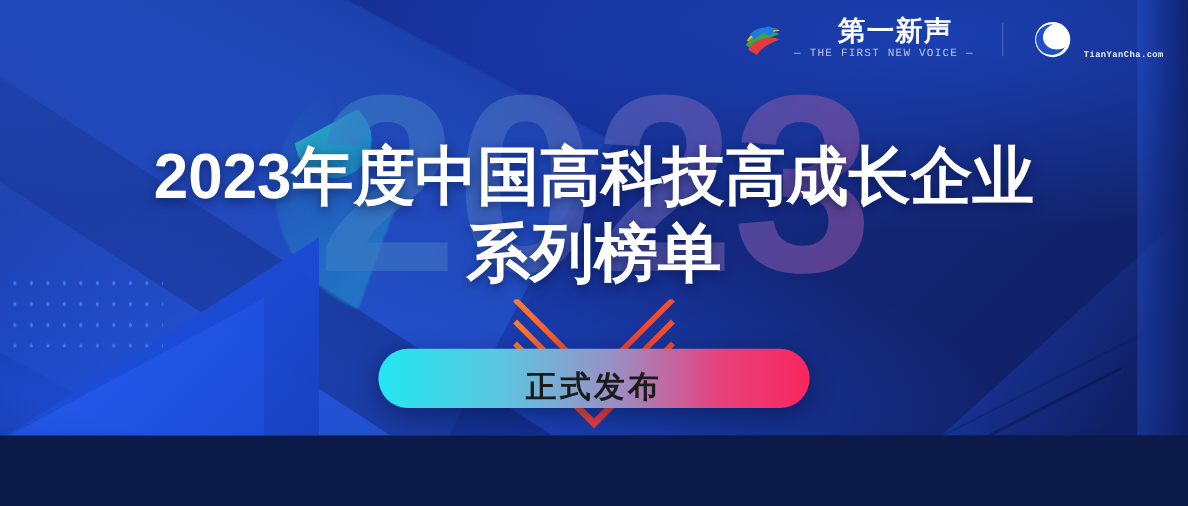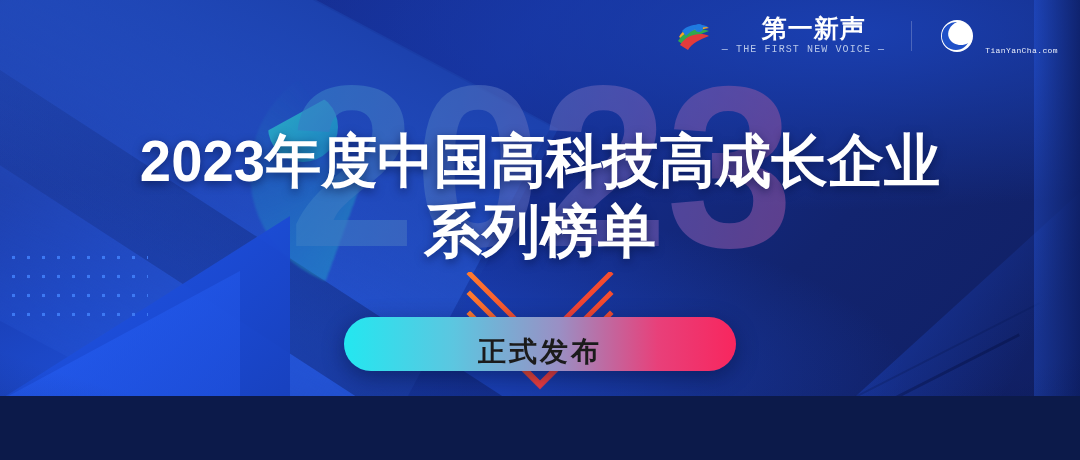--- a/index.html
+++ b/index.html
@@ -146,21 +146,21 @@
     display:flex;align-items:center;gap:26px;z-index:7;
   }
   .logo{display:flex;align-items:center;gap:9px;}
   .logo-mark{position:relative;width:38px;height:38px;flex:0 0 auto;}
   .logo-text{display:flex;flex-direction:column;line-height:1;}
   .logo-cn{color:#fff;font-size:25px;font-weight:700;letter-spacing:1px;margin-left:40px;}
   .logo-en{
     color:#b9c8ea;font-size:10px;letter-spacing:1.1px;margin-top:4px;
     font-family:"Liberation Mono","DejaVu Sans Mono",monospace;
   }
-  .logo-en.tyc{color:#e9eefb;font-weight:400;letter-spacing:.4px;font-size:8px;margin-top:30px;}
+  .logo-en.tyc{color:#e9eefb;font-weight:700;letter-spacing:.4px;font-size:8px;margin-top:30px;}
   .tm{
     color:#dfe7fb;font-size:8px;vertical-align:super;margin-left:1px;
   }
   .divider{
     width:1px;height:30px;background:rgba(255,255,255,.22);
   }
 </style>
 </head>
 <body>
 

